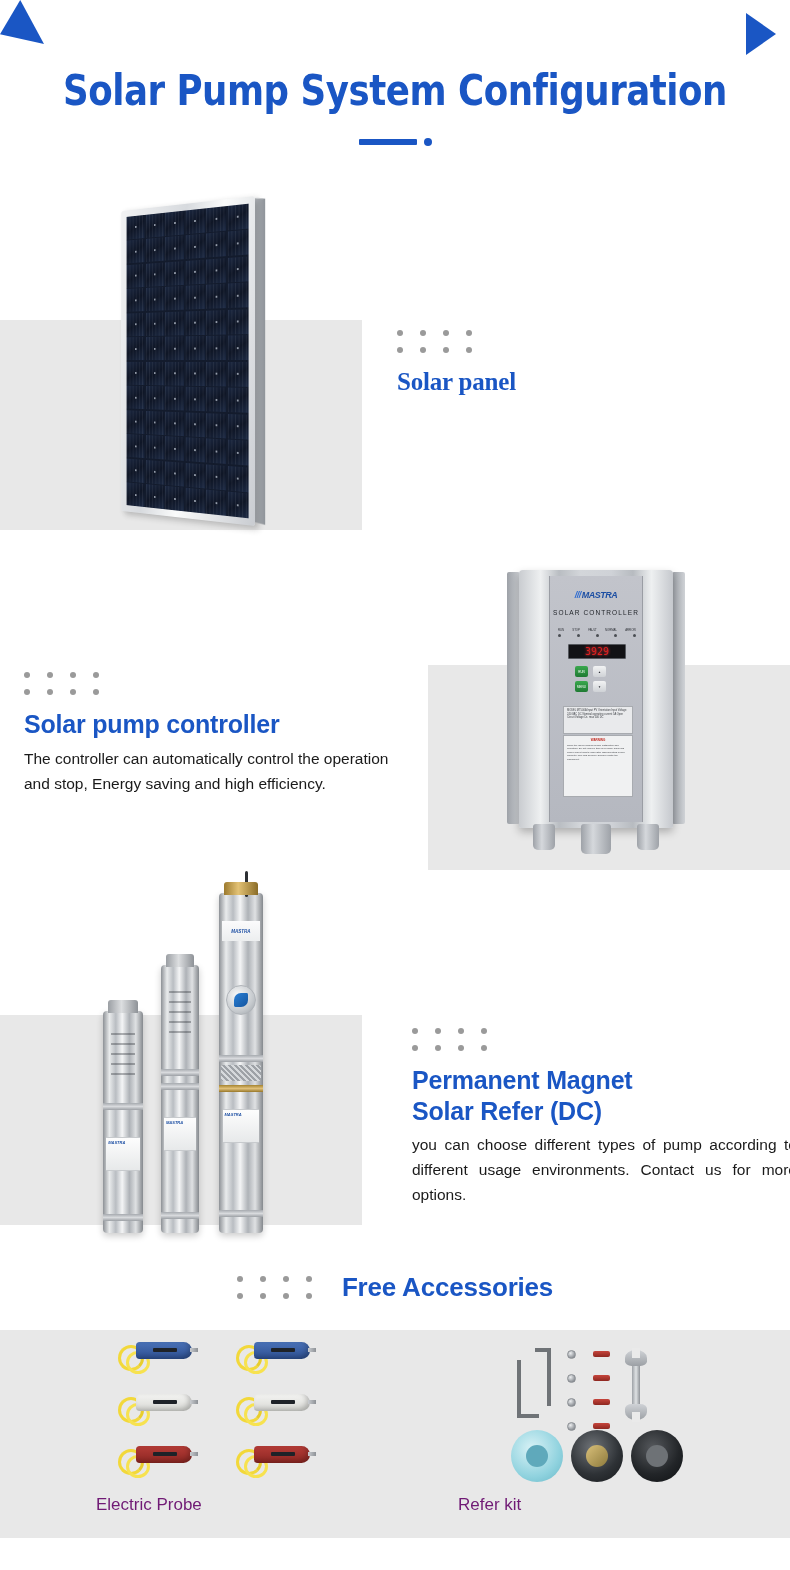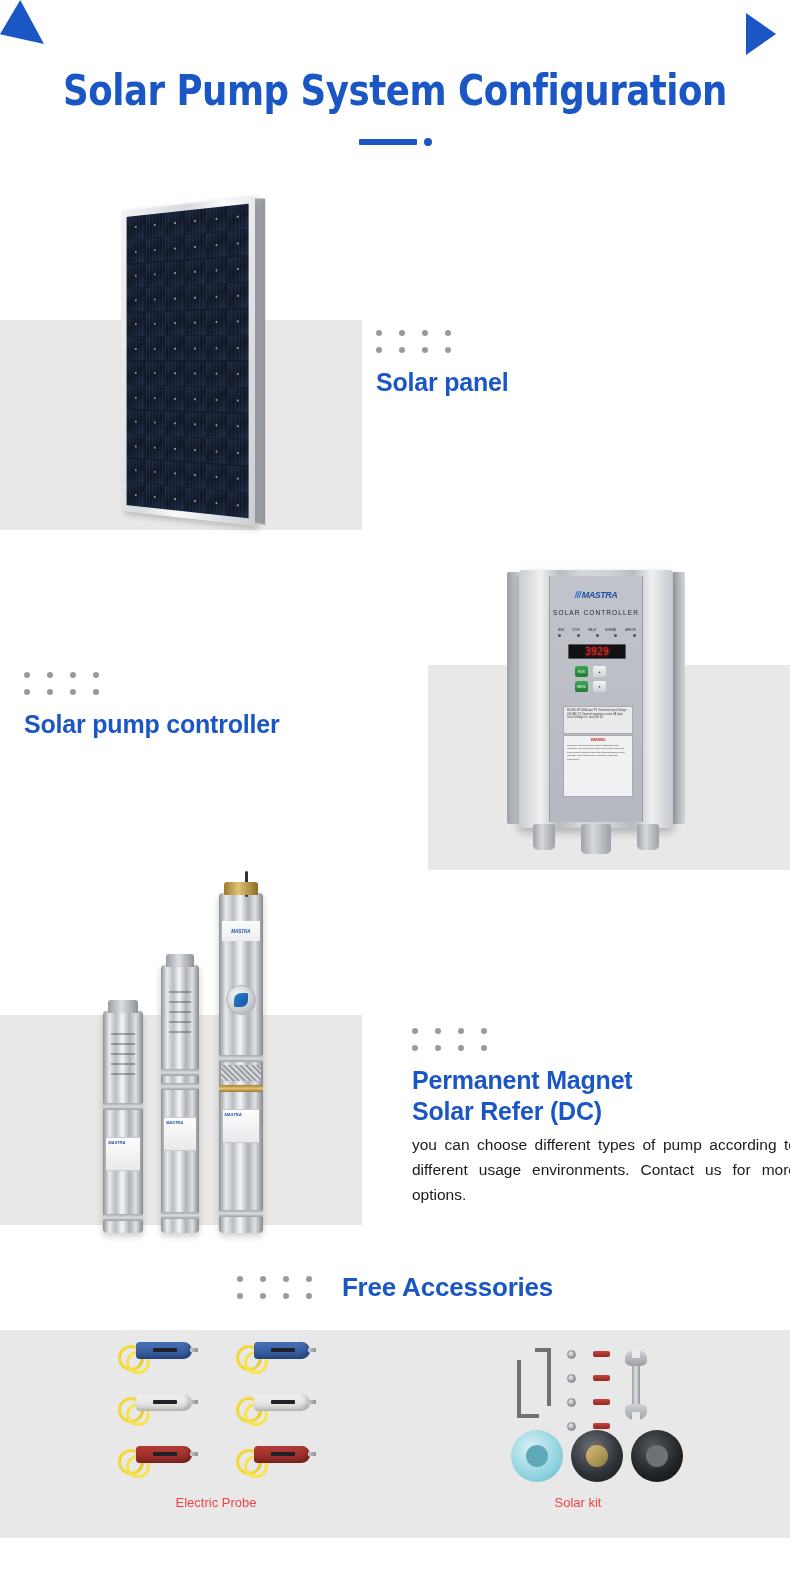--- a/index.html
+++ b/index.html
@@ -72,36 +72,36 @@
     margin:14px 0 6px 0;
     letter-spacing:-0.2px;
   }
   .block p {
     font-size:15.5px;
     line-height:1.62;
     color:#1a1a1a;
   }
   .justify p { text-align:justify; }
 
-  .block-solar      { left:376px; top:330px; width:385px; }
+  .block-solar      { left:397px; top:330px; width:385px;font-family:Liberation Serif, serif; }
   .block-controller { left:24px;  top:672px; width:390px; }
   .block-pump       { left:388px; top:1028px; width:385px;margin-left:24px; }
 
   
   .acc-head {
     position:absolute; left:0; top:1272px; width:790px;
     display:flex; justify-content:center; align-items:center; gap:33px;
   }
   .acc-head h2 {
     color:#1a56c4; font-size:26px; font-weight:bold; letter-spacing:-0.2px;
   }
 
   
   .acc-caption {
-    position:absolute; top:1495px; font-size:13px; color:#ef4444; text-align:center;
+    position:absolute; top:1495px; font-size:17px; color:#701a75; text-align:left;
   }
   .cap-probe { left:96px; width:240px; }
   .cap-tool  { left:458px; width:240px; }
 
   
 
   
   .solarpanel {
     position:absolute; left:95px; top:196px; width:160px; height:330px;
     transform:perspective(620px) rotateY(-23deg);
@@ -502,20 +502,21 @@
       <i></i>
         <i></i>
         <i></i>
         <i></i>
         <i></i>
         <i></i>
         <i></i>
         <i></i>
     </div>
     <h2>Solar pump controller</h2>
+    <p>The controller can automatically control the operation and stop, Energy saving and high efficiency.</p>
   </div>
 
   <div class="pumps">
     <div class="pump pump-1">
       <div class="pump-body"></div>
       <div class="pump-cap"></div>
       <div class="pump-slots" style="top:14px;"></div>
       <div class="pump-ring" style="top:92px;"></div>
       <div class="pump-label" style="top:126px;">
         <b>MASTRA</b>
@@ -654,15 +655,15 @@
       </div>
     <div class="tk-roll tk-mid">
         <i></i>
       </div>
     <div class="tk-roll tk-black">
         <i></i>
       </div>
   </div>
 
   <div class="acc-caption cap-probe">Electric Probe</div>
-  <div class="acc-caption cap-tool">Solar kit</div>
+  <div class="acc-caption cap-tool">Refer kit</div>
 
 </div>
 
 </body></html>

